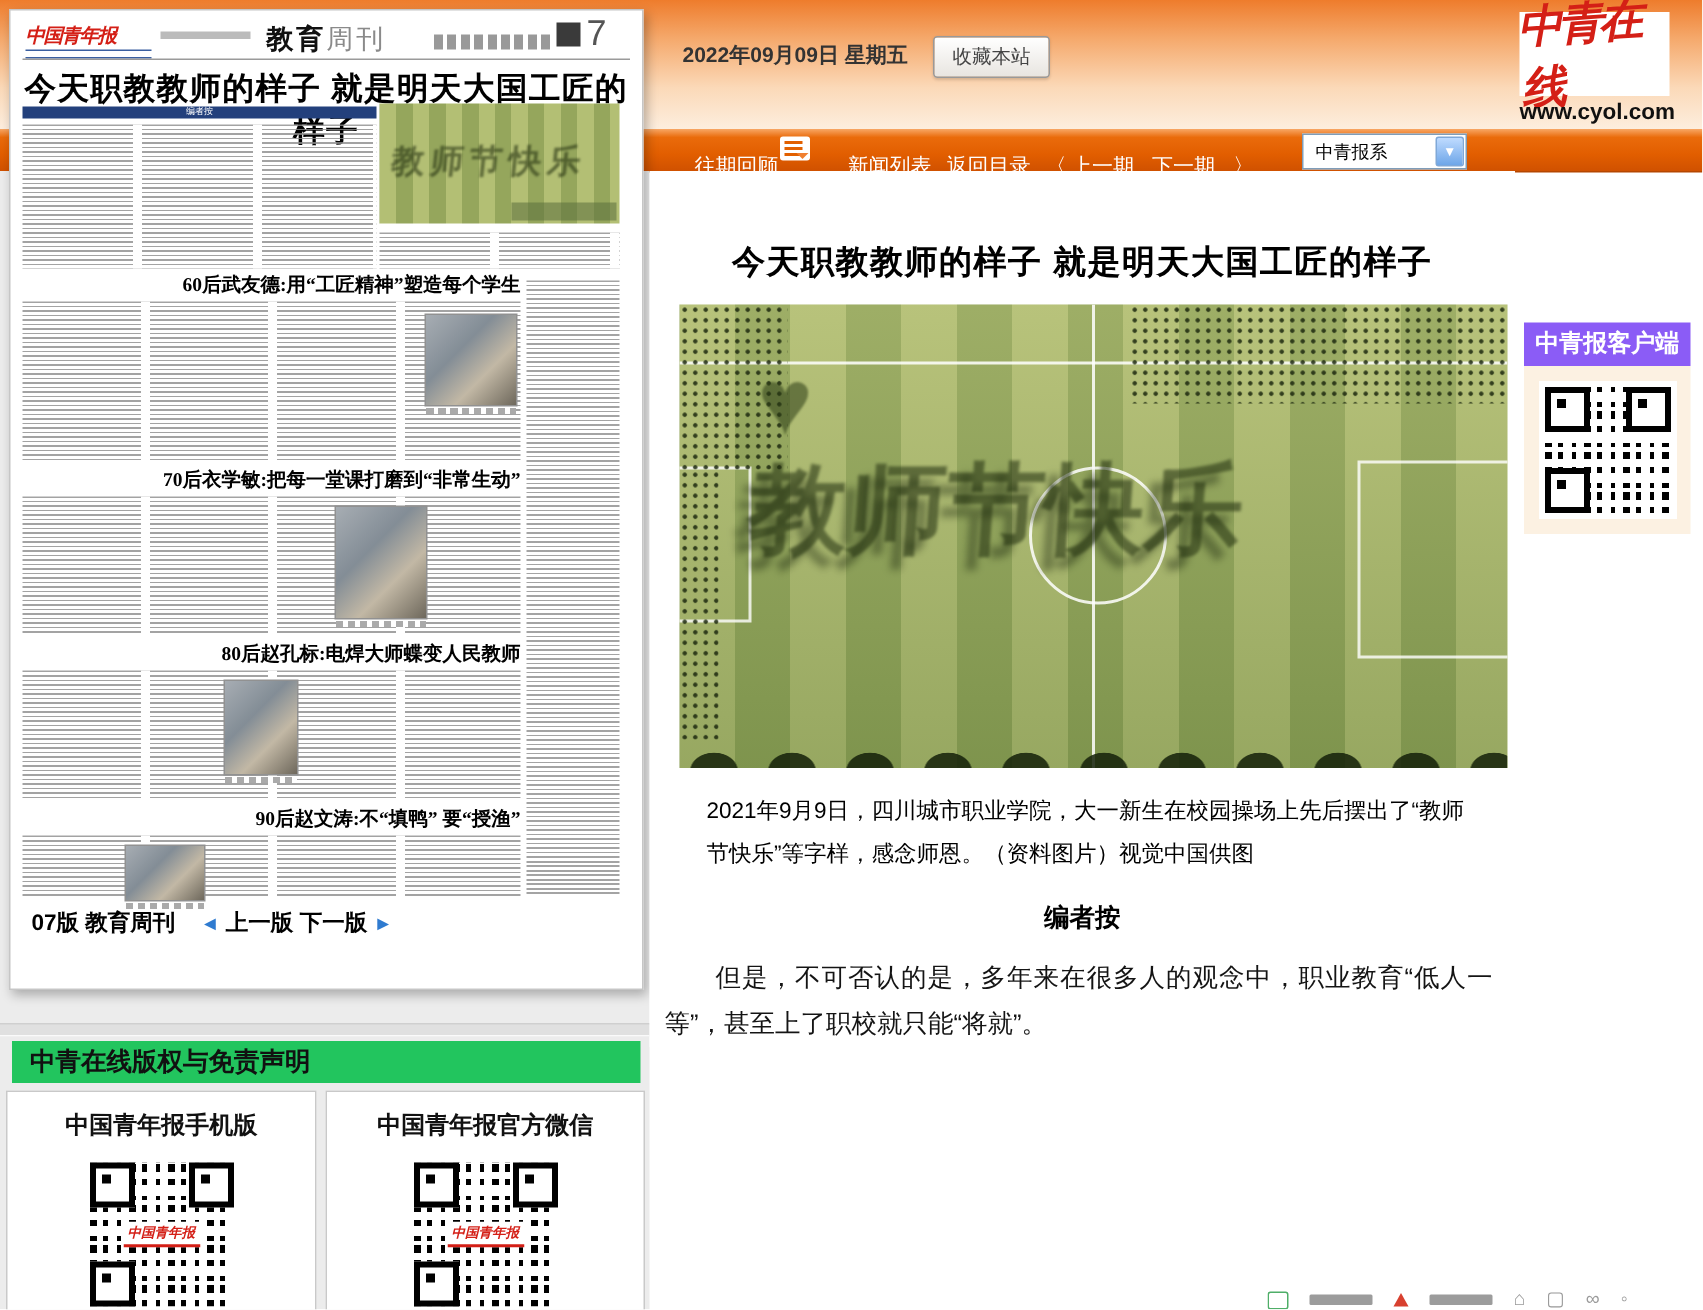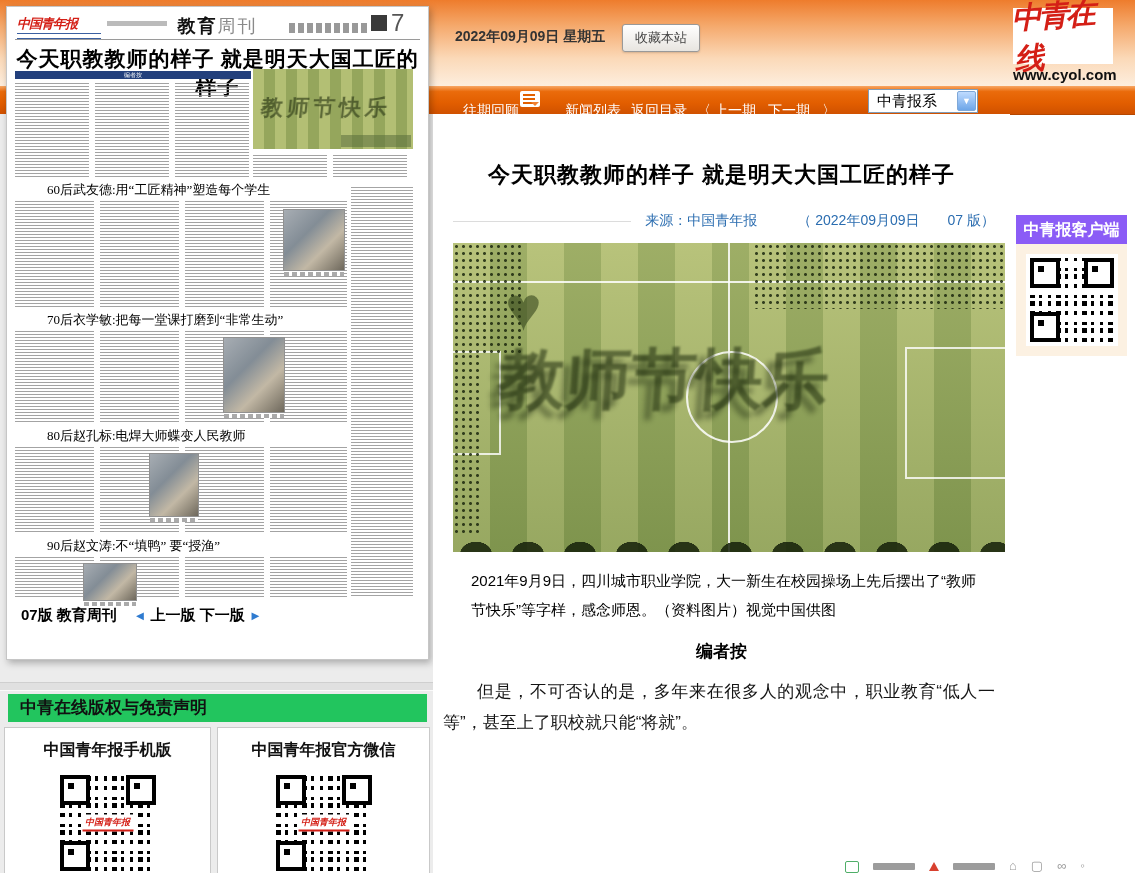--- a/index.html
+++ b/index.html
@@ -21,21 +21,21 @@
   
   #nav{left:0;top:86px;width:1135px;height:28px;
        background:linear-gradient(180deg,#f8a765 0%,#ea6b0b 20%,#e25e00 60%,#d05100 100%);
        border-bottom:1px solid #b54700;color:#fff;font-size:14px;}
   #nav .navitem{position:absolute;top:16px;color:#fff;cursor:pointer;}
   #list-icon{position:absolute;left:520px;top:5px;width:20px;height:16px;background:#fff;border-radius:2px;}
   #list-icon i{position:absolute;left:3px;width:12px;height:2px;background:#e26000;}
   #list-icon i:nth-child(1){top:3px}#list-icon i:nth-child(2){top:7px}#list-icon i:nth-child(3){top:11px}
   #list-icon b{position:absolute;right:1px;bottom:1px;width:0;height:0;border-left:4px solid transparent;border-right:4px solid transparent;border-top:4px solid #f08030;}
   #paper-select{left:868px;top:89px;width:108px;height:22px;background:#fff;border:1px solid #7f9db9;display:flex;align-items:center;}
-  #paper-select .val{flex:1;font-size:15px;color:#000;padding-left:8px;}
+  #paper-select .val{flex:1;font-size:12px;color:#000;padding-left:8px;}
   #paper-select .arr{width:17px;height:18px;margin:1px;background:linear-gradient(180deg,#bfdbff,#6ea6e8);border:1px solid #7fa8d8;border-radius:2px;
        display:flex;align-items:center;justify-content:center;color:#fff;font-size:9px;}
 
   
   #left-bg{left:0;top:114px;width:433px;height:759px;background:#ececec;}
 
   
   #paper{left:6px;top:6px;width:421px;height:652px;background:#fff;border:1px solid #c6c6c6;
          box-shadow:2px 3px 7px rgba(0,0,0,.28);font-family:"Liberation Serif","DejaVu Serif",serif;}
   #mast-logo{left:10px;top:8px;font-size:13px;font-weight:bold;font-style:italic;color:#d41f16;letter-spacing:-1px;}
@@ -55,21 +55,21 @@
   .navybar span{display:block;text-align:center;font-size:6px;line-height:8px;color:#fff;}
   .ftx{background-image:
         repeating-linear-gradient(90deg,rgba(255,255,255,0) 0 74px,#fff 74px 80px),
         repeating-linear-gradient(180deg,#8d8d8d 0 1px,rgba(255,255,255,0) 1px 3px);
        opacity:.8;}
   .ftx.c4{background-image:
         repeating-linear-gradient(90deg,rgba(255,255,255,0) 0 79px,#fff 79px 85px),
         repeating-linear-gradient(180deg,#8d8d8d 0 1px,rgba(255,255,255,0) 1px 3px);}
   .ftx.c1{background-image:
         repeating-linear-gradient(180deg,#8d8d8d 0 1px,rgba(255,255,255,0) 1px 3px);}
-  .sechead{text-align:left;font-weight:normal;color:#000;font-family:"Liberation Serif","DejaVu Serif",serif;}
+  .sechead{text-align:right;font-weight:bold;color:#000;font-family:"Liberation Serif","DejaVu Serif",serif;}
   .port{border:1px solid #919191;background:linear-gradient(135deg,#a7adb3 0%,#838d96 38%,#c2b8a5 66%,#6e685c 100%);}
   .port::after{content:"";position:absolute;left:0;right:0;bottom:-6px;height:4px;background:repeating-linear-gradient(90deg,#aaa 0 5px,#fff 5px 8px);}
 
   #minifield{left:246px;top:62px;width:160px;height:80px;overflow:hidden;
       background:repeating-linear-gradient(90deg,#b3bf74 0 11px,#95a65c 11px 22px);}
   #minifield .chars{position:absolute;left:8px;top:24px;width:150px;font-size:22px;font-weight:bold;
       color:rgba(38,52,18,.62);letter-spacing:4px;filter:blur(.6px);transform:skewX(-6deg);}
   #minifield .cap{position:absolute;right:2px;bottom:2px;width:70px;height:12px;background:rgba(90,110,60,.55);}
 
   #np-pagenav{left:14px;top:599px;font-size:15px;color:#000;font-family:Liberation Sans, sans-serif;}
@@ -246,25 +246,20 @@
       <div class="pat"></div>
       <div class="fs tl"></div>
         <div class="fs tr"></div>
         <div class="fs bl"></div>
       <div class="chip">中国青年报</div>
     </div>
   </div>
 
   <div id="main" class="abs">
     <h1 id="art-title">今天职教教师的样子 就是明天大国工匠的样子</h1>
-    <div id="src-row">
-      <span class="line"></span>
-      <span>来源：中国青年报</span>
-      <span class="issue">（ 2022年09月09日　　07 版）</span>
-    </div>
 
     <div id="photo">
       <div class="tint"></div>
       <div class="wline" id="w-top"></div>
       <div class="wline" id="w-mid"></div>
       <div id="w-circle"></div>
       <div id="w-lbox"></div>
       <div id="w-rbox"></div>
       <div class="crowd" style="left:0;top:0;width:72px;height:110px;"></div>
       <div class="crowd" style="left:300px;top:0;width:252px;height:66px;"></div>

